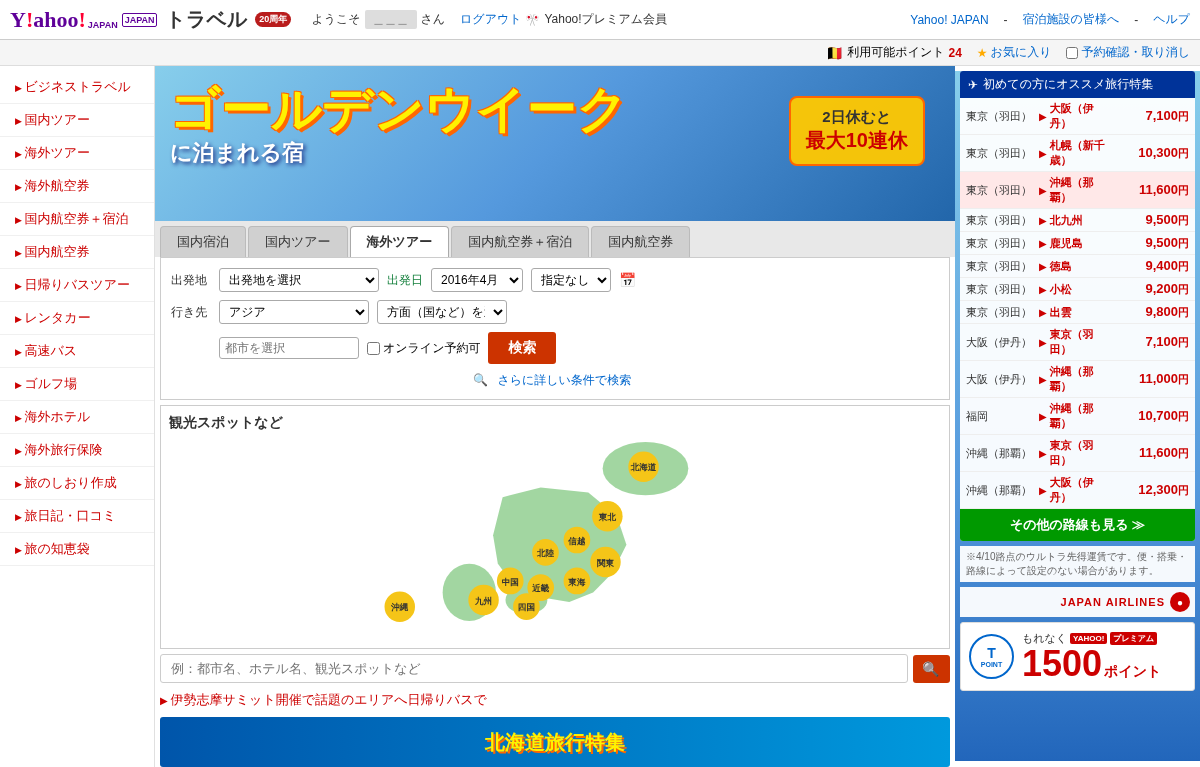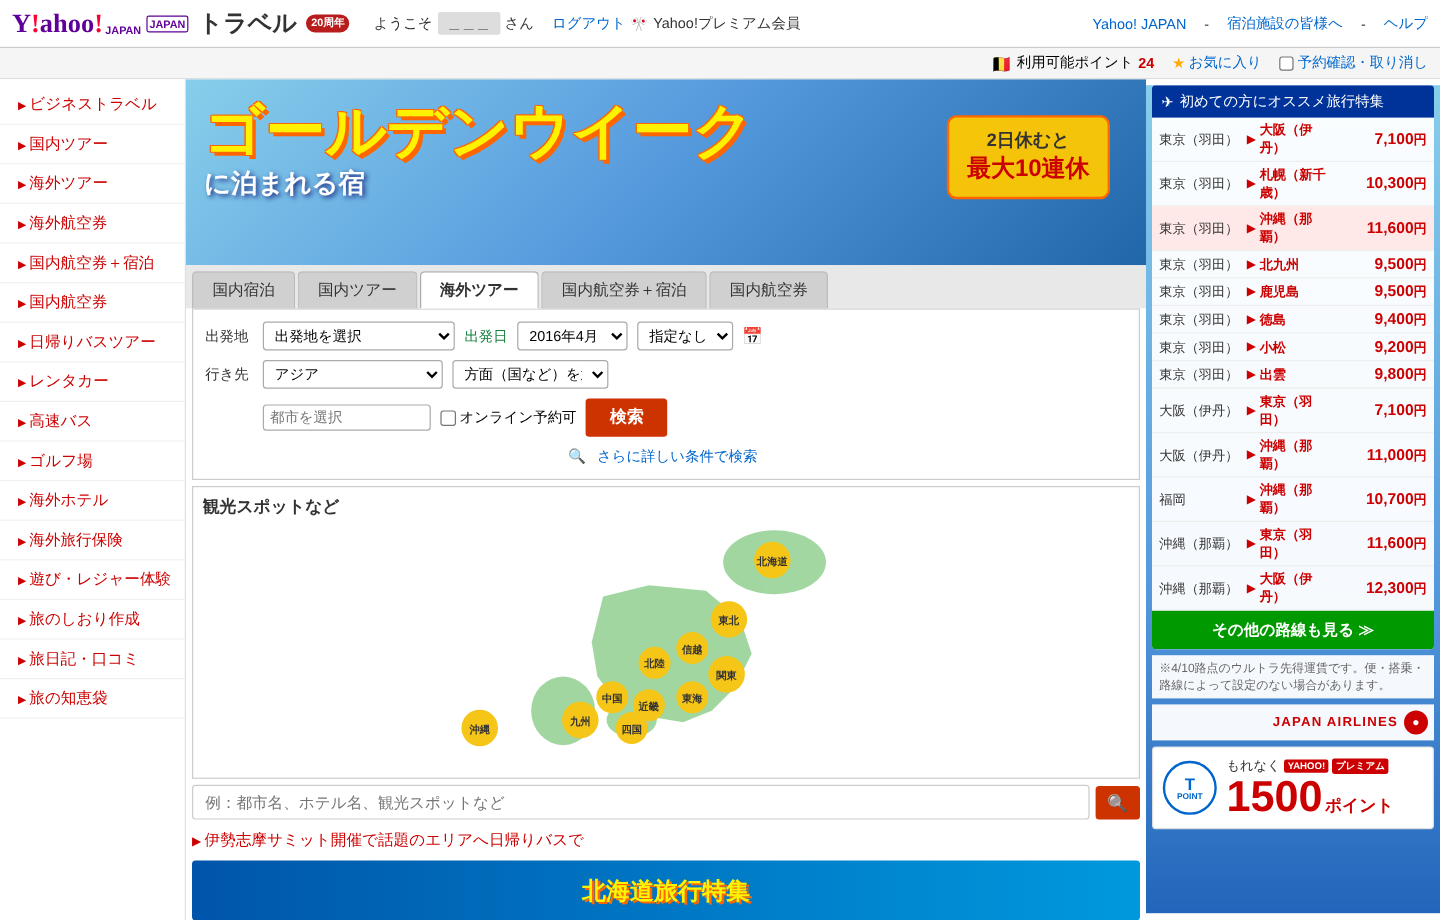--- a/index.html
+++ b/index.html
@@ -153,21 +153,20 @@
     <div class="sidebar-item">海外ツアー</div>
     <div class="sidebar-item">海外航空券</div>
     <div class="sidebar-item">国内航空券＋宿泊</div>
     <div class="sidebar-item">国内航空券</div>
     <div class="sidebar-item">日帰りバスツアー</div>
     <div class="sidebar-item">レンタカー</div>
     <div class="sidebar-item">高速バス</div>
     <div class="sidebar-item">ゴルフ場</div>
     <div class="sidebar-item">海外ホテル</div>
     <div class="sidebar-item">海外旅行保険</div>
-    <div class="sidebar-item">遊び・レジャー体験</div>
     <div class="sidebar-item">旅のしおり作成</div>
     <div class="sidebar-item">旅日記・口コミ</div>
     <div class="sidebar-item">旅の知恵袋</div>
   </div>
 
   <div id="center">
 
     <div class="banner-area">
       <div class="banner-bg">
         <div style="position:absolute;left:15px;top:10px;font-size:50px;font-weight:900;color:#fff200;text-shadow:3px 3px 0 #ff6600,-1px -1px 0 #ff6600,1px -1px 0 #ff6600,-1px 1px 0 #ff6600;font-family:'MS PGothic',sans-serif;white-space:nowrap;">ゴールデンウイーク</div>

